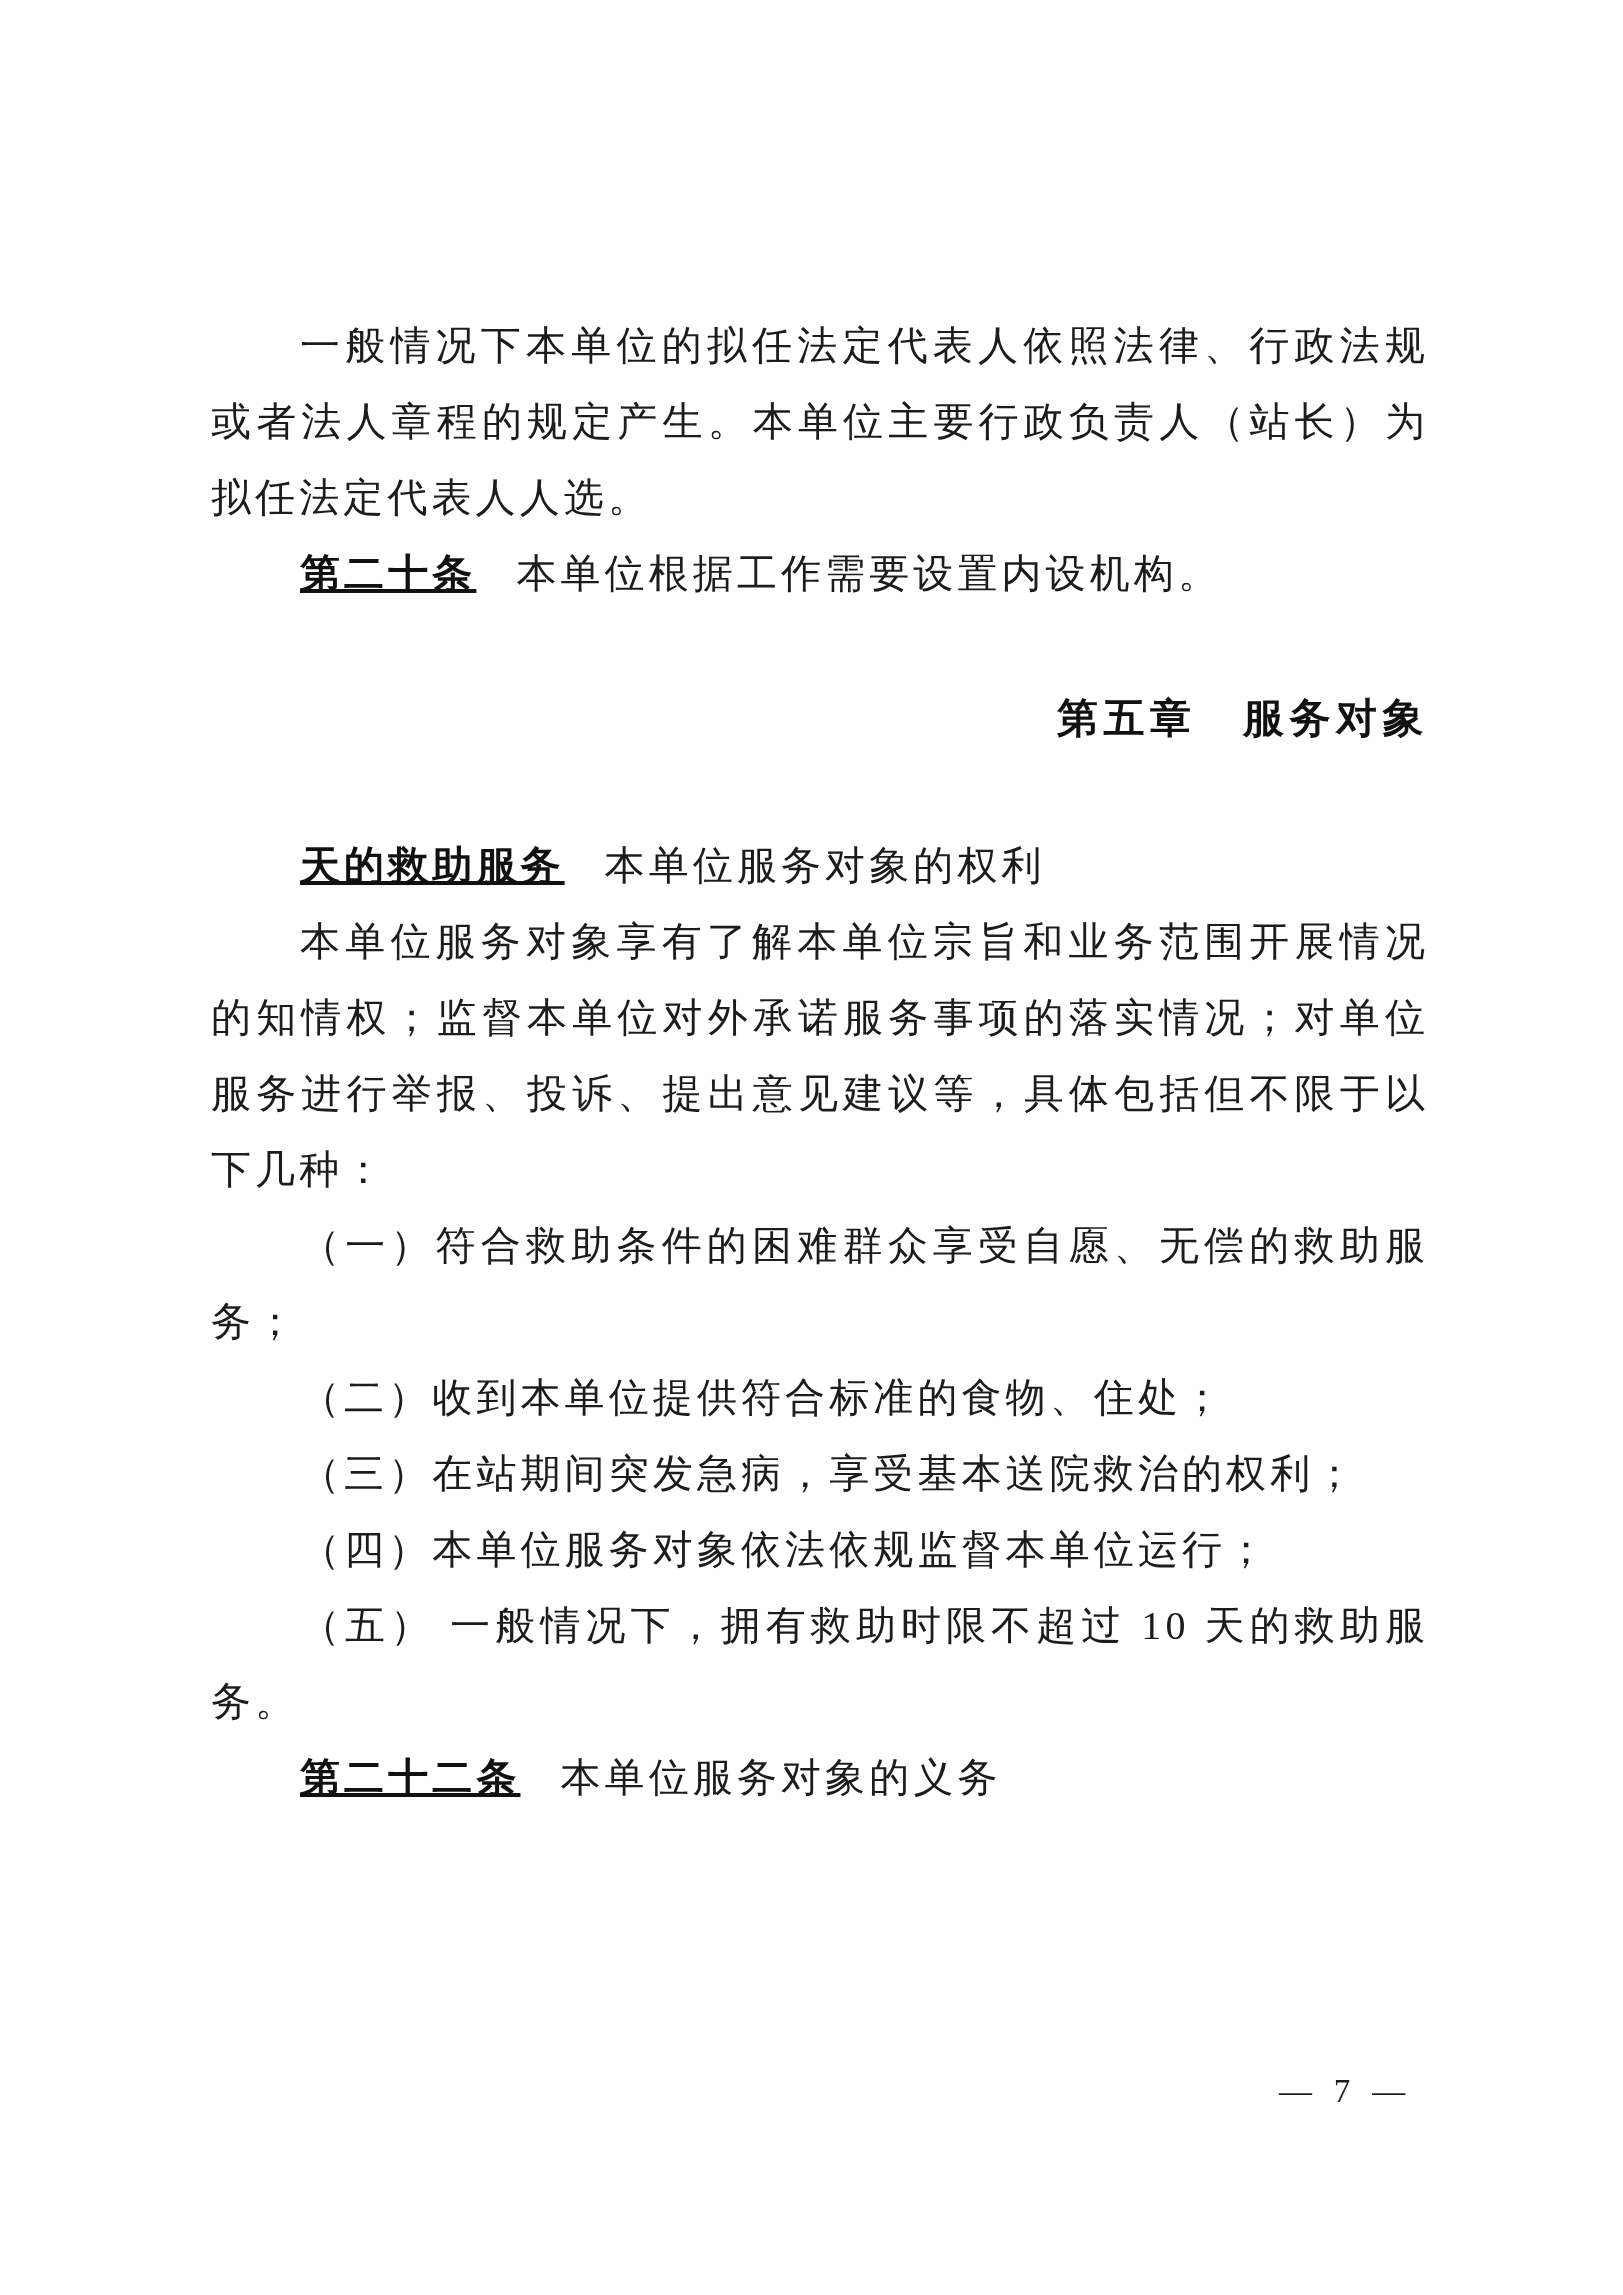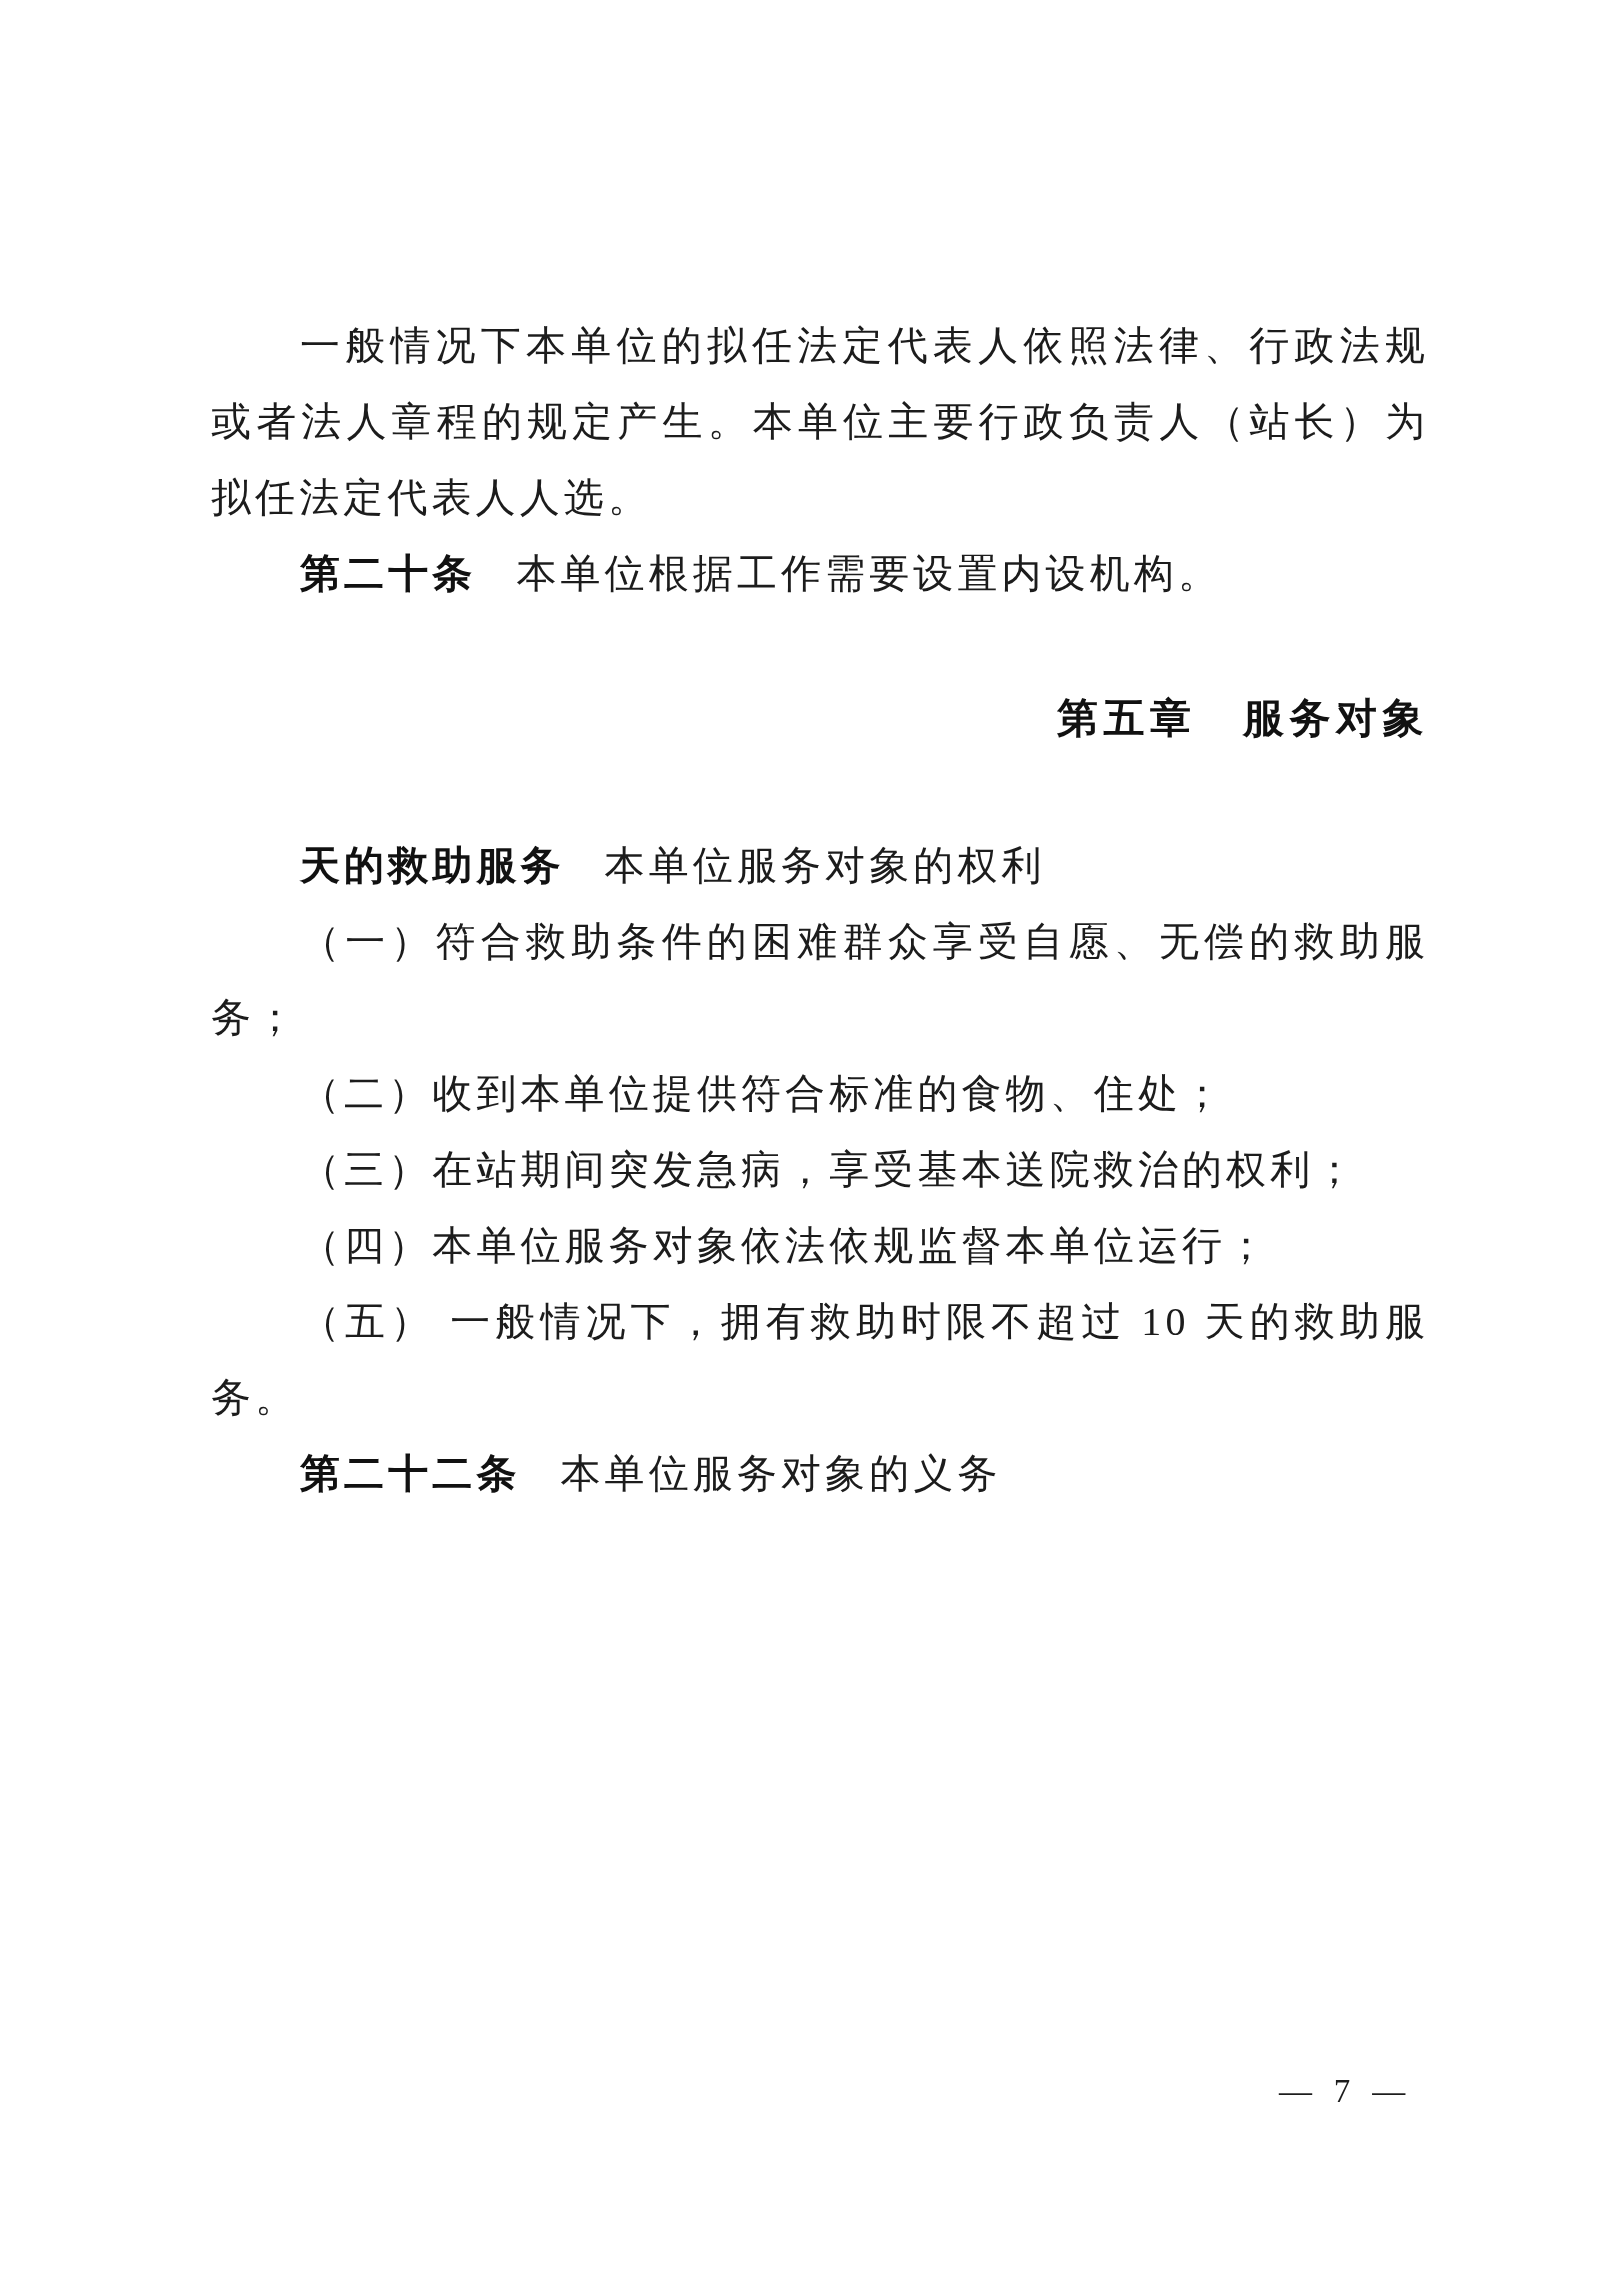--- a/index.html
+++ b/index.html
@@ -29,20 +29,21 @@
     line-height: 76px;
     letter-spacing: 4.1px;
     text-align: justify;
     text-indent: 89px;
     color: #1c1c1c;
   }
   .article-label {
     font-weight: bold;
     margin-right: 40px;
     color: #111111;
+    text-decoration: underline;
   }
   .chapter-heading {
     margin: 68px 0 72px 0;
     font-size: 41px;
     line-height: 76px;
     font-weight: bold;
     text-align: right;
     text-indent: 0;
     letter-spacing: 5.5px;
     color: #111111;
@@ -68,20 +69,21 @@
     <p class="para">
       <span class="article-label">第二十条</span><span>本单位根据工作需要设置内设机构。</span>
     </p>
 
     <h2 class="chapter-heading">第五章　服务对象</h2>
 
     <p class="para">
       <span class="article-label">天的救助服务</span><span>本单位服务对象的权利</span>
     </p>
 
+    <p class="para">本单位服务对象享有了解本单位宗旨和业务范围开展情况的知情权；监督本单位对外承诺服务事项的落实情况；对单位服务进行举报、投诉、提出意见建议等，具体包括但不限于以下几种：</p>
 
     <p class="para">（一）符合救助条件的困难群众享受自愿、无偿的救助服务；</p>
 
     <p class="para">（二）收到本单位提供符合标准的食物、住处；</p>
 
     <p class="para">（三）在站期间突发急病，享受基本送院救治的权利；</p>
 
     <p class="para">（四）本单位服务对象依法依规监督本单位运行；</p>
 
     <p class="para">（五） 一般情况下，拥有救助时限不超过 10 天的救助服务。</p>

